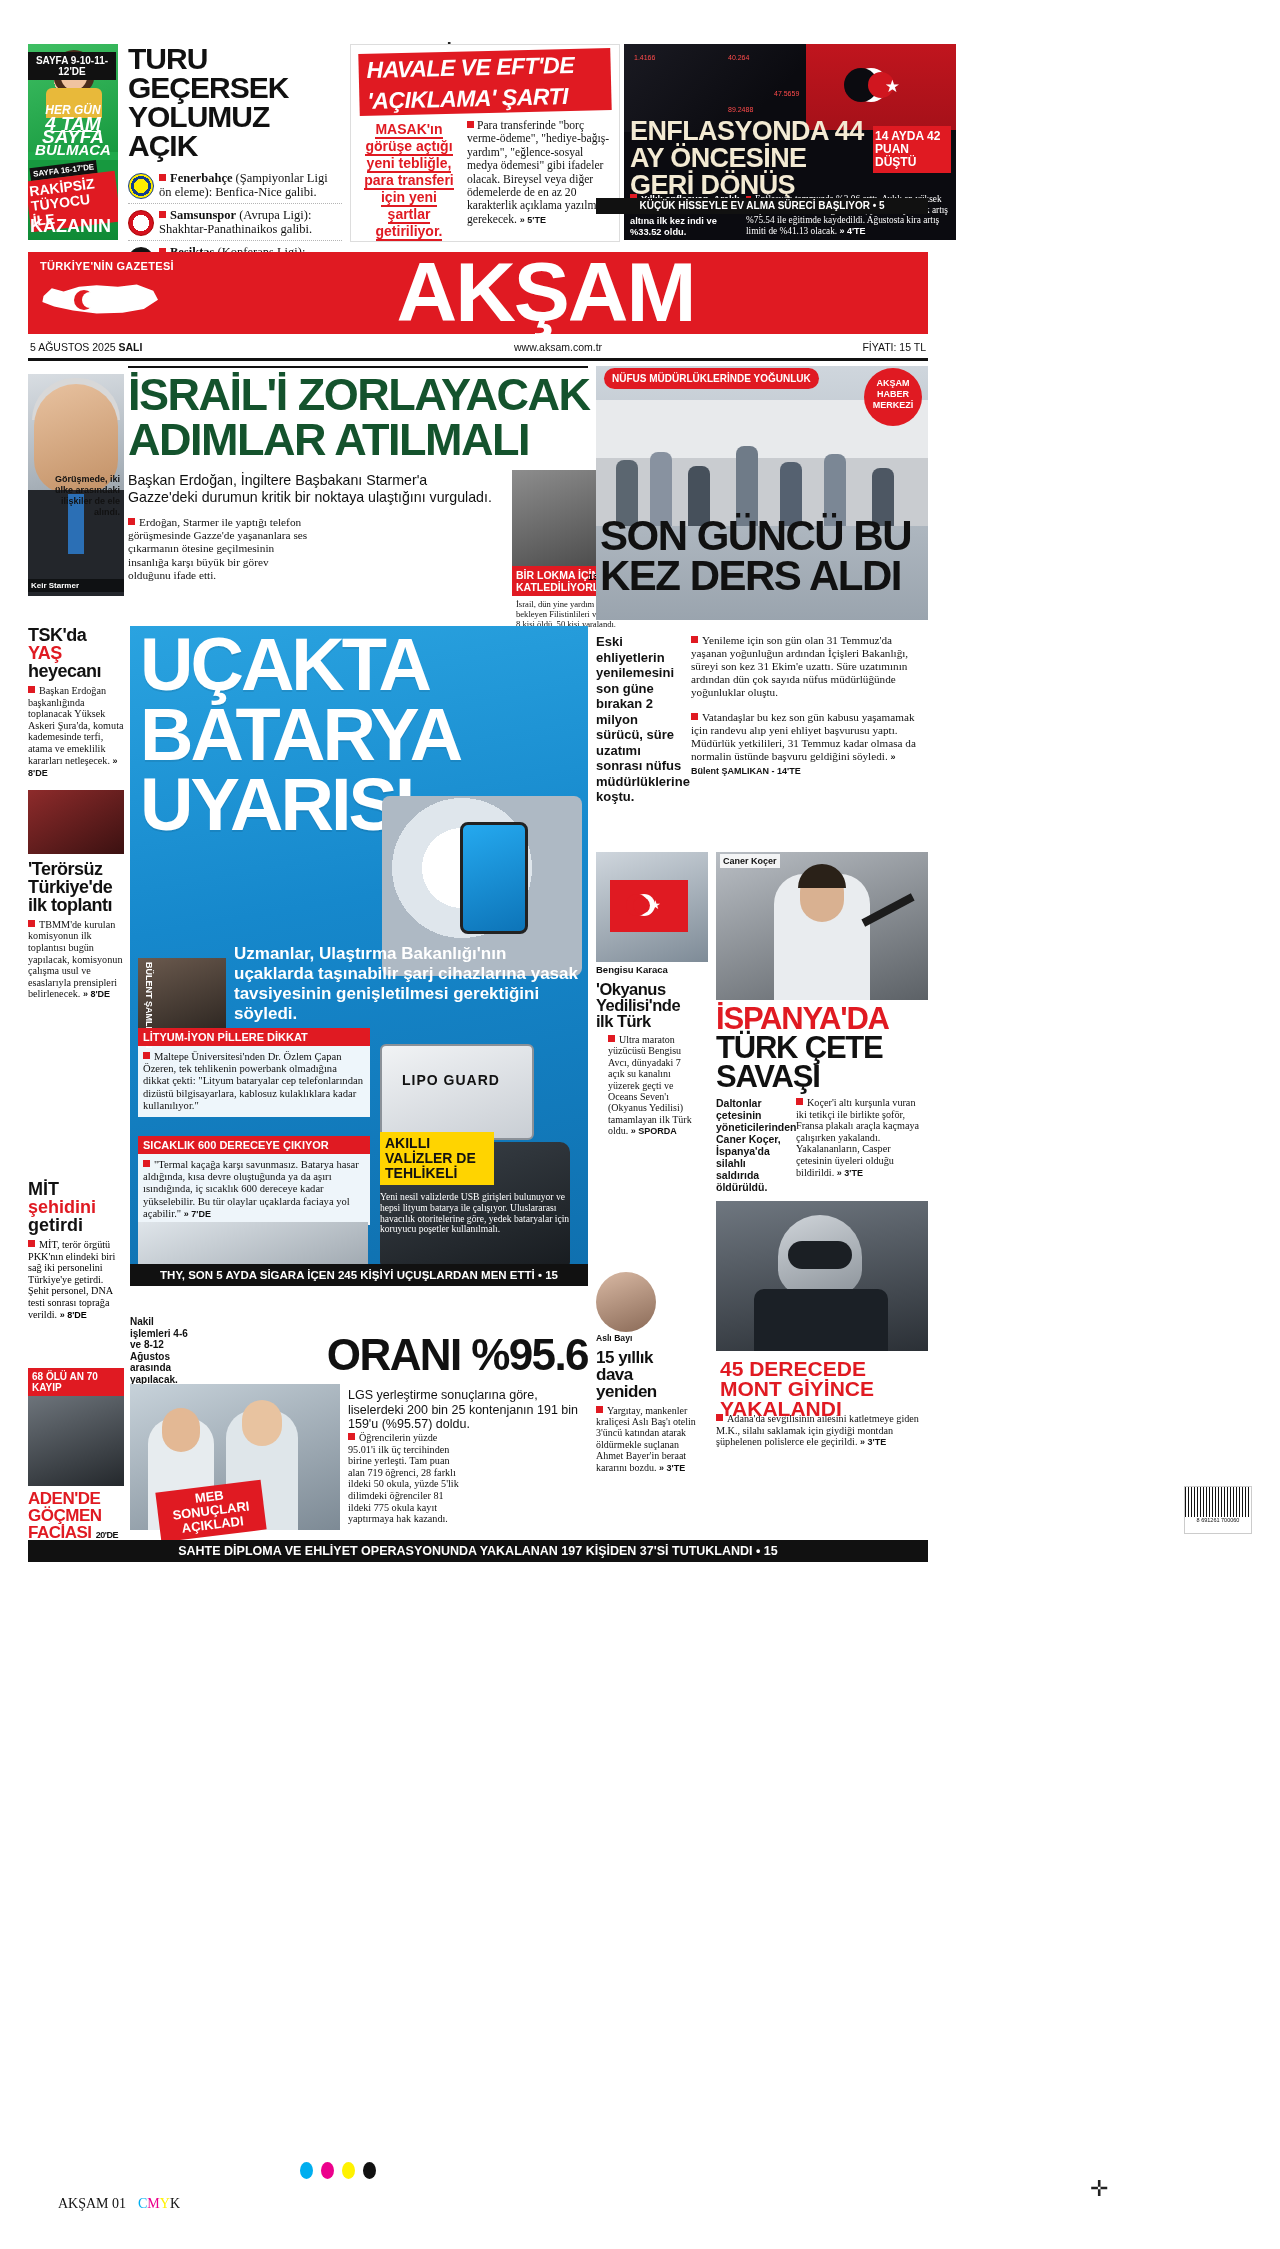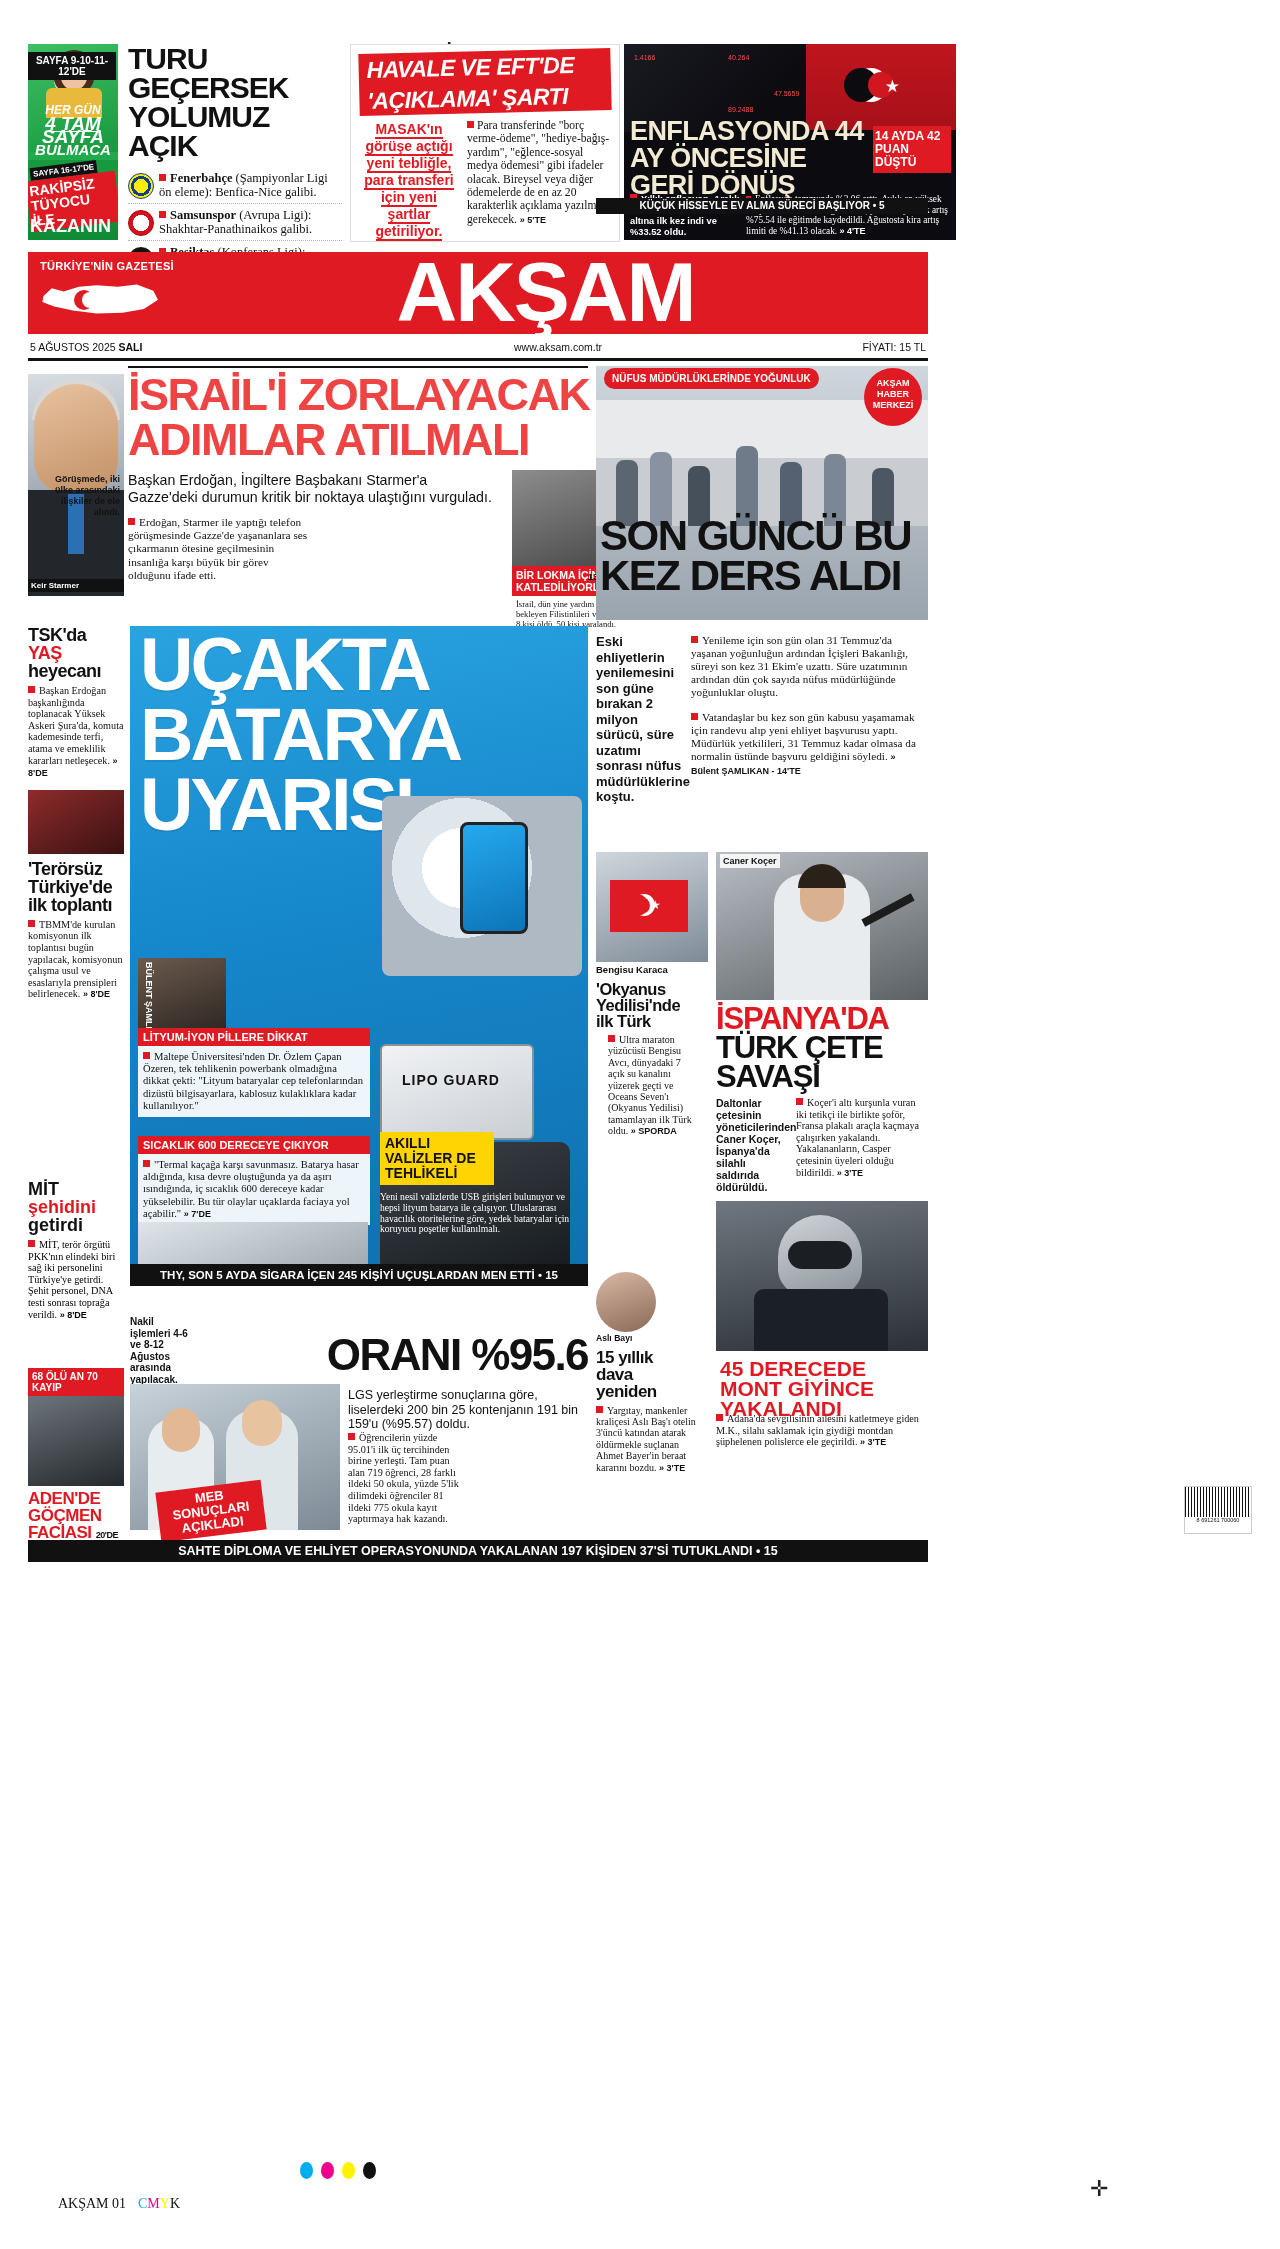--- a/index.html
+++ b/index.html
@@ -121,21 +121,21 @@
   .lead .photo .head{position:absolute;left:6px;top:10px;width:84px;height:110px;border-radius:42px 42px 34px 34px;
      background:linear-gradient(160deg,#e8c2a0,#c29065);}
   .lead .photo .hair{position:absolute;left:4px;top:4px;width:88px;height:42px;border-radius:44px 44px 0 0;background:#d8d8d8;}
   .lead .photo .suit{position:absolute;left:-6px;top:116px;width:112px;height:106px;background:#23262b;}
   .lead .photo .tie{position:absolute;left:40px;top:120px;width:16px;height:60px;background:#2b6fb5;}
   .lead .cap{position:absolute;left:0;bottom:4px;width:96px;background:rgba(0,0,0,.55);color:#fff;
      font-family:"Liberation Sans",sans-serif;font-weight:bold;font-size:8px;padding:2px 3px;}
   .lead .topline{position:absolute;left:100px;top:0;width:460px;height:2px;background:#111;}
   .lead h1{position:absolute;left:100px;top:6px;margin:0;width:466px;
      font-family:"Liberation Sans",sans-serif;font-weight:bold;font-size:45px;line-height:45px;
-     letter-spacing:-1.5px;color:#ef4444;}
+     letter-spacing:-1.5px;color:#14532d;}
   .lead .deck{position:absolute;left:100px;top:106px;width:372px;
      font-family:"Liberation Sans",sans-serif;font-size:14.2px;line-height:17px;color:#111;}
   .lead .sidecap{position:absolute;left:8px;top:108px;width:84px;text-align:right;
      font-family:"Liberation Sans",sans-serif;font-weight:bold;font-size:9px;line-height:11px;color:#111;}
   .lead .cols{position:absolute;left:100px;top:150px;width:374px;display:flex;gap:10px;}
   .lead .cols .c{width:182px;font-family:"Liberation Serif",serif;font-size:11.3px;line-height:13.2px;color:#111;}
   .lead .photo2{position:absolute;left:484px;top:104px;width:104px;height:96px;
      background:linear-gradient(160deg,#8d8d8d,#4a4a4a);}
   .lead .redcap{position:absolute;left:484px;top:200px;width:104px;background:#e01a22;color:#fff;
      font-family:"Liberation Sans",sans-serif;font-weight:bold;font-size:10.5px;line-height:12px;padding:3px 4px;}
@@ -515,20 +515,21 @@
   <div class="center">
     <h2>
       <span>UÇAKTA</span><br>
       <span>BATARYA</span><br>
       <span>UYARISI</span>
     </h2>
     <div class="phonephoto"></div>
     <div class="phone"></div>
     <div class="byline"></div>
     <div class="bylinetx">BÜLENT ŞAMLIKAN</div>
+    <div class="deck">Uzmanlar, Ulaştırma Bakanlığı'nın uçaklarda taşınabilir şarj cihazlarına yasak tavsiyesinin genişletilmesi gerektiğini söyledi.</div>
 
     <div class="box box1">
       <div class="hd">LİTYUM-İYON PİLLERE DİKKAT</div>
       <div class="bd">
         <span class="sq"></span><span>Maltepe Üniversitesi'nden Dr. Özlem Çapan Özeren, tek tehlikenin powerbank olmadığına dikkat çekti: "Lityum bataryalar cep telefonlarından dizüstü bilgisayarlara, kablosuz kulaklıklara kadar kullanılıyor."</span>
       </div>
     </div>
 
     <div class="box box2">
       <div class="hd">SICAKLIK 600 DERECEYE ÇIKIYOR</div>

